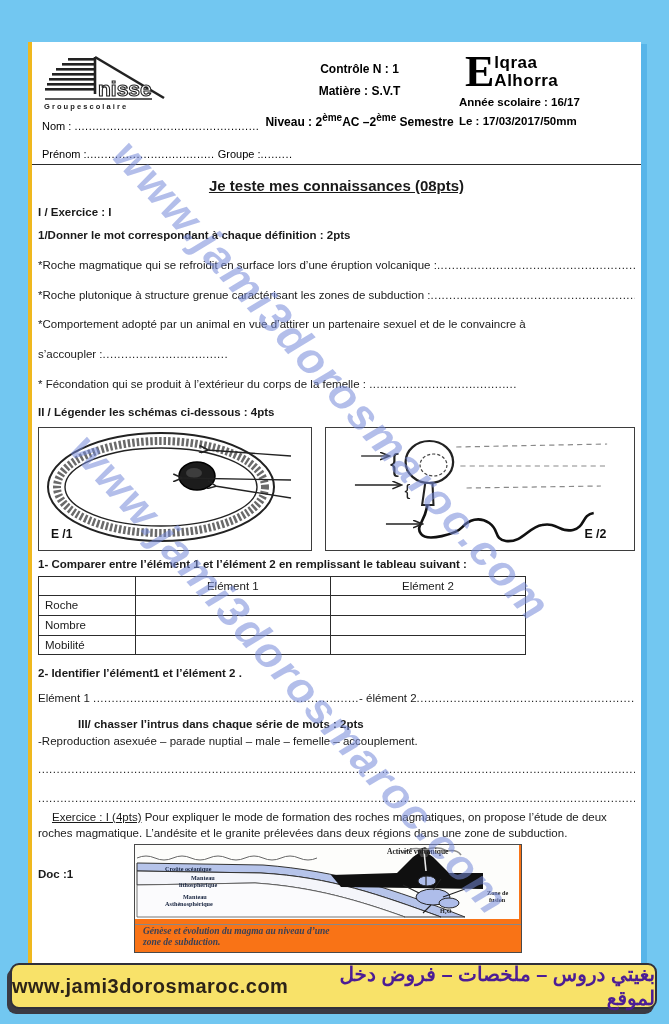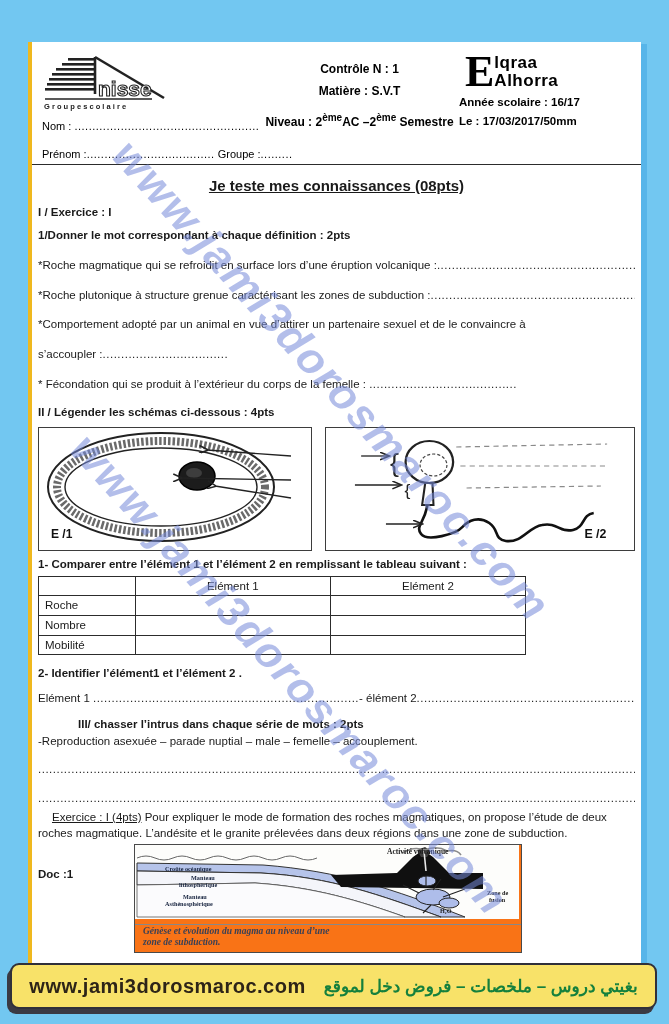--- a/index.html
+++ b/index.html
@@ -56,21 +56,21 @@
   .docrow{display:flex;margin-top:2px;}
   .doclabel{width:96px;font-weight:bold;padding-top:22px;}
   .figbox{width:386px;border:1.6px solid #4a4a4a;background:#f97316;}
   .figcap{font-family:"Liberation Serif",serif;font-style:italic;font-weight:bold;
           color:#3a4156;font-size:9.5px;line-height:1.25;padding:1px 8px 3px 8px;border-top:1px solid #888;}
   
   .bottom-bar{position:absolute;left:10px;right:12px;top:963px;height:42px;background:#f8e269;
       border:2.5px solid #30303a;border-radius:9px;z-index:10;box-shadow:-3px 5px 0 #3a3a44;
       display:flex;align-items:center;justify-content:center;gap:18px;}
   .bottom-bar .url{font-weight:bold;font-size:20px;color:#2d2418;letter-spacing:.5px;}
-  .bottom-bar .ar{font-weight:bold;font-size:17px;color:#15803d;direction:rtl;}
+  .bottom-bar .ar{font-weight:bold;font-size:20px;color:#4c1d95;direction:rtl;}
   svg text{font-family:"Liberation Sans",sans-serif;}
   .figlabel{font-family:"Liberation Serif",serif;font-weight:bold;}
 </style>
 </head>
 <body>
 
 <div class="frame">
   <div class="page">
 
     <div class="wm wm1">www.jami3dorosmaroc.com</div>

